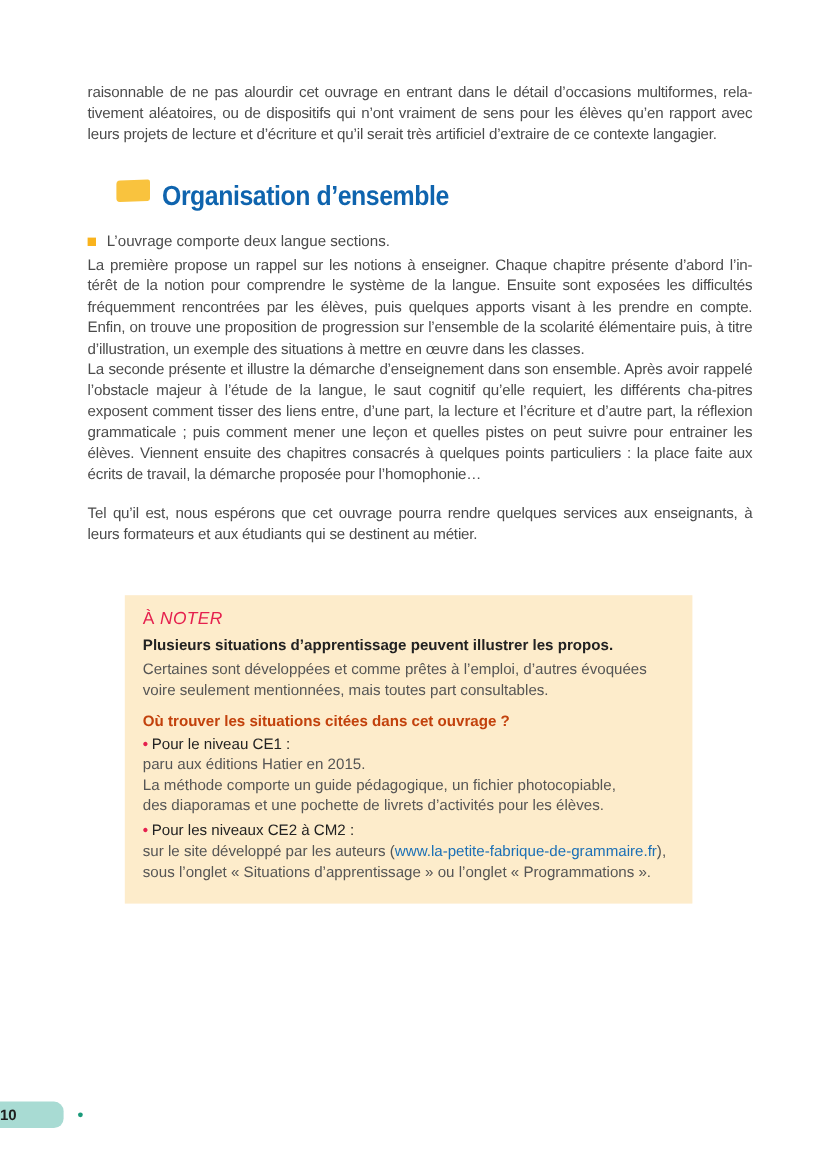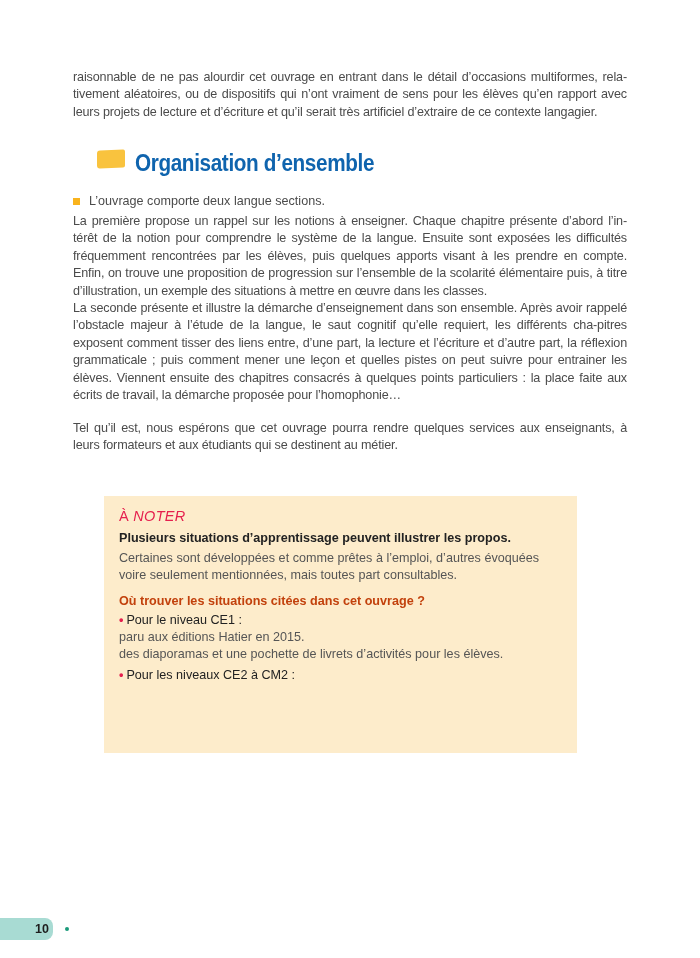--- a/index.html
+++ b/index.html
@@ -117,21 +117,21 @@
     .page-badge {
       position: absolute;
       left: 0;
       top: 918px;
       width: 53px;
       height: 22px;
       background: #a8dbd3;
       border-radius: 0 8px 8px 0;
       display: flex;
       align-items: center;
-      justify-content: flex-end;
+      justify-content: flex-start;
       padding-right: 4px;
       font-size: 12.5px;
       font-weight: bold;
       color: #1e1e1e;
     }
     .page-dot {
       position: absolute;
       left: 65px;
       top: 927px;
       width: 4px;
@@ -175,24 +175,29 @@
   </div>
   <div class="note-strong">Plusieurs situations d’apprentissage peuvent illustrer les propos.</div>
   <div class="note-text">Certaines sont développées et comme prêtes à l’emploi, d’autres évoquées voire seulement mentionnées, mais toutes part consultables.</div>
   <div class="note-question">Où trouver les situations citées dans cet ouvrage ?</div>
 
   <div class="note-level">
     <span class="red-dot">•</span><span>Pour le niveau CE1 :</span>
   </div>
   <div class="note-text">
     <div>paru aux éditions Hatier en 2015.</div>
+    <div>La méthode comporte un guide pédagogique, un fichier photocopiable,</div>
     <div>des diaporamas et une pochette de livrets d’activités pour les élèves.</div>
   </div>
 
   <div class="note-level second">
     <span class="red-dot">•</span><span>Pour les niveaux CE2 à CM2 :</span>
   </div>
+  <div class="note-text">
+    <div><span>sur le site développé par les auteurs (</span><span class="link">www.la-petite-fabrique-de-grammaire.fr</span><span>),</span></div>
+    <div>sous l’onglet « Situations d’apprentissage » ou l’onglet « Programmations ».</div>
+  </div>
 </div>
 
 <div class="page-badge">
   <span>10</span>
 </div>
 <div class="page-dot"></div>
 
 </body></html>

